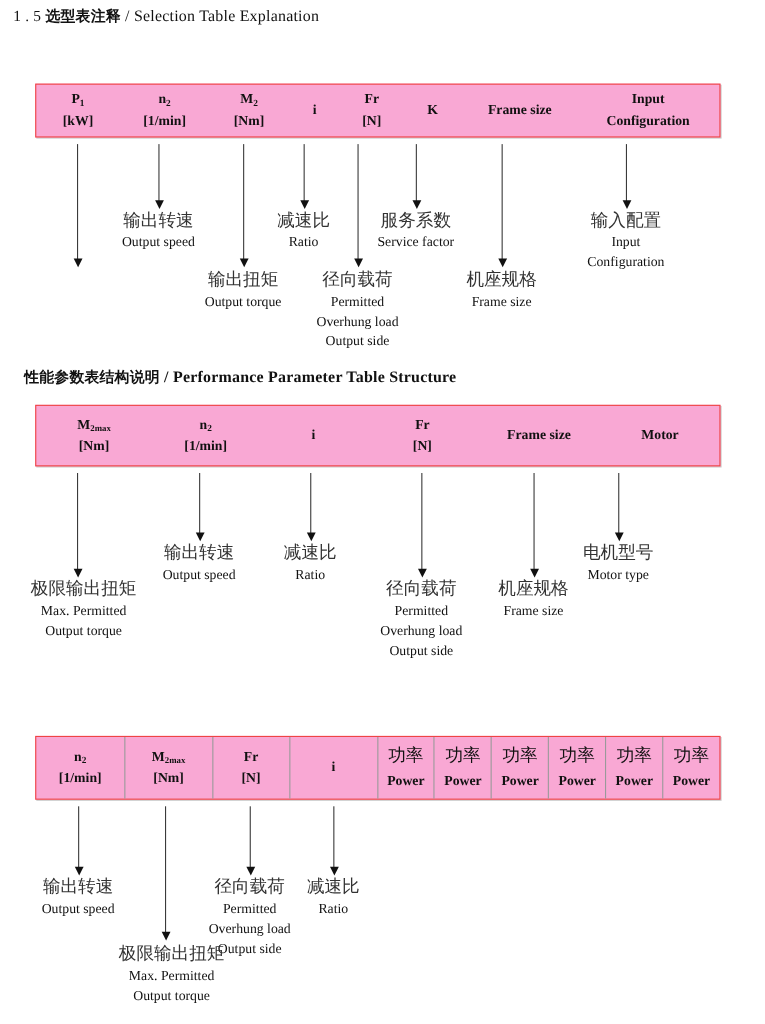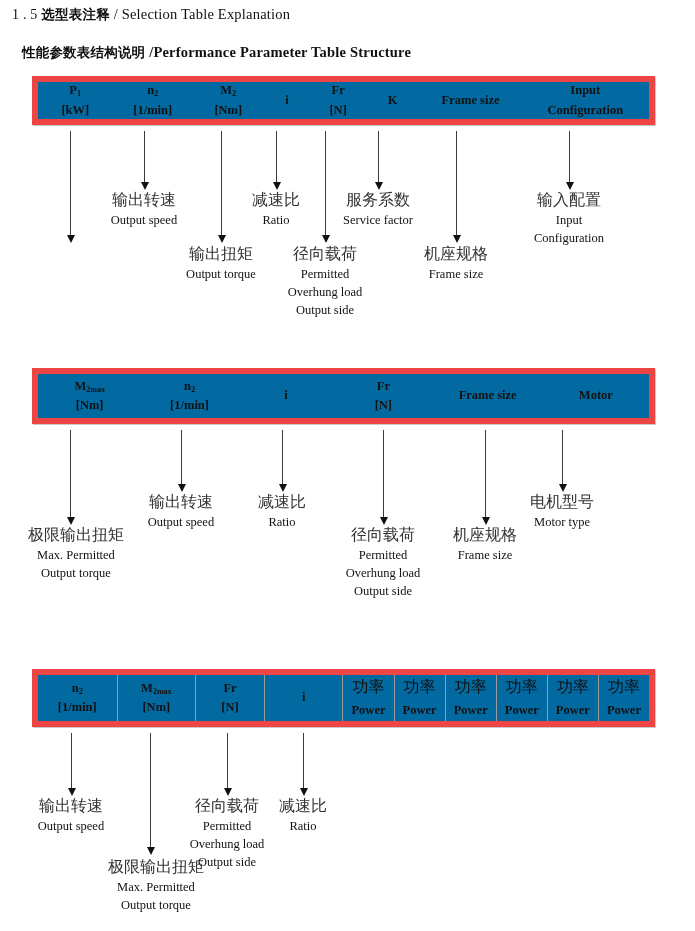--- a/index.html
+++ b/index.html
@@ -22,22 +22,22 @@
   }
   .sec-title .cn{font-family:"DejaVu Sans","Liberation Sans",sans-serif;font-weight:700;font-size:13.5px;}
   .sec-title .num{font-family:"Liberation Serif",serif;font-size:14px;}
   .sec-title .en{font-family:"Liberation Serif",serif;}
   .sec-title .en-b{font-family:"Liberation Serif",serif;font-weight:700;}
 
   
   .tbl{
     position:absolute;
     box-sizing:border-box;
-    background:#0369a1;
-    border:6px solid #ef4444;
+    background:#f9a8d4;
+    border:1px solid #ef4444;
     display:flex;
     box-shadow:1px 1px 0 #c9c9c9;
   }
   .tbl .cell{
     box-sizing:border-box;
     display:flex;
     flex-direction:column;
     align-items:center;
     justify-content:center;
     font-weight:700;
@@ -91,24 +91,20 @@
 
 <div class="page">
 
   <div class="sec-title" style="left:12px;top:6px;">
     <span class="num">1 . 5</span>
     <span class="cn">选型表注释</span>
     <span class="en">/</span>
     <span class="en">Selection Table Explanation</span>
   </div>
 
-  <div class="sec-title" style="left:22px;top:44px;">
-    <span class="cn">性能参数表结构说明</span>
-    <span class="en-b">/</span><span class="en-b">Performance Parameter Table Structure</span>
-  </div>
 
   <div class="tbl" style="left:32px;top:76px;width:623px;height:49px;">
     <div class="cell" style="width:76px;">
       <span class="l1">P<sub>1</sub></span>
       <span class="l2">[kW]</span>
     </div>
     <div class="cell" style="width:82px;">
       <span class="l1">n<sub>2</sub></span>
       <span class="l2">[1/min]</span>
     </div>
@@ -171,20 +167,25 @@
     <span class="cn">径向载荷</span>
     <span class="en">Permitted</span>
     <span class="en">Overhung load</span>
     <span class="en">Output side</span>
   </div>
   <div class="anno" style="left:456px;top:242px;">
     <span class="cn">机座规格</span>
     <span class="en">Frame size</span>
   </div>
 
+  <div class="sec-title" style="left:22px;top:334px;">
+    <span class="cn">性能参数表结构说明</span>
+    <span class="en-b">/</span>
+    <span class="en-b">Performance Parameter Table Structure</span>
+  </div>
 
   <div class="tbl" style="left:32px;top:368px;width:623px;height:56px;">
     <div class="cell" style="width:105px;">
       <span class="l1">M<sub class="sup-small">2max</sub></span>
       <span class="l2">[Nm]</span>
     </div>
     <div class="cell" style="width:98px;">
       <span class="l1">n<sub>2</sub></span>
       <span class="l2">[1/min]</span>
     </div>

